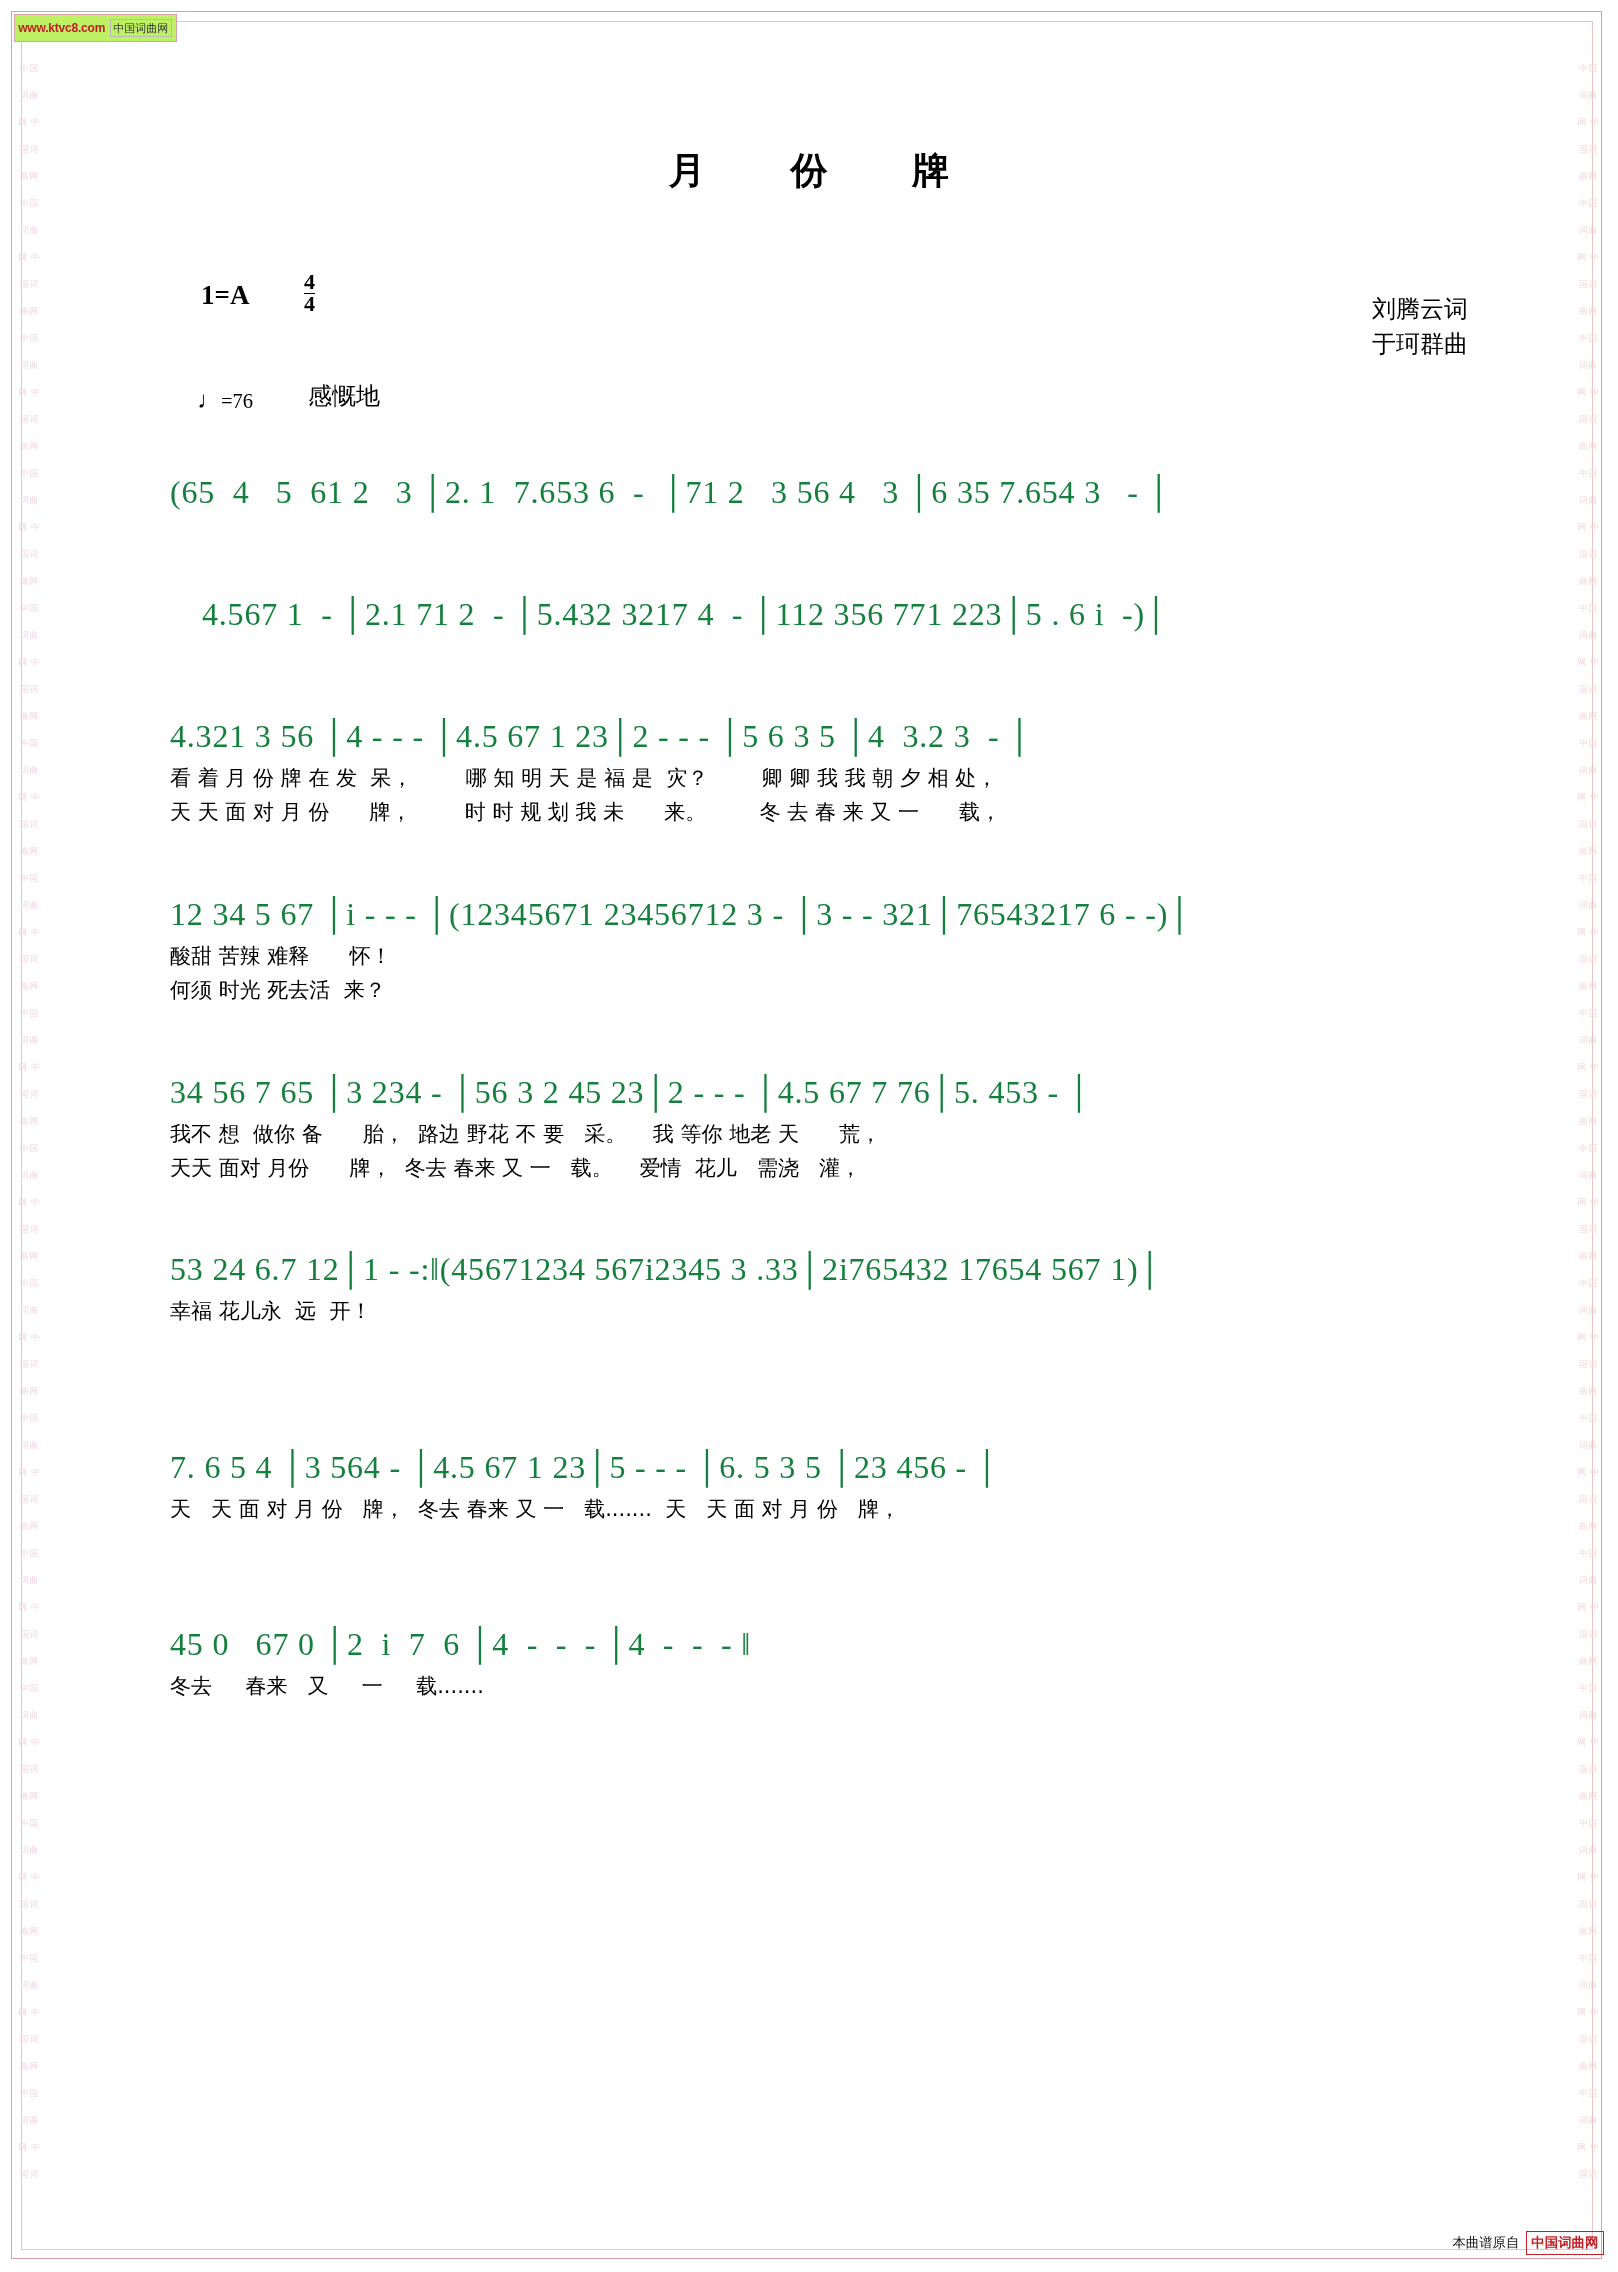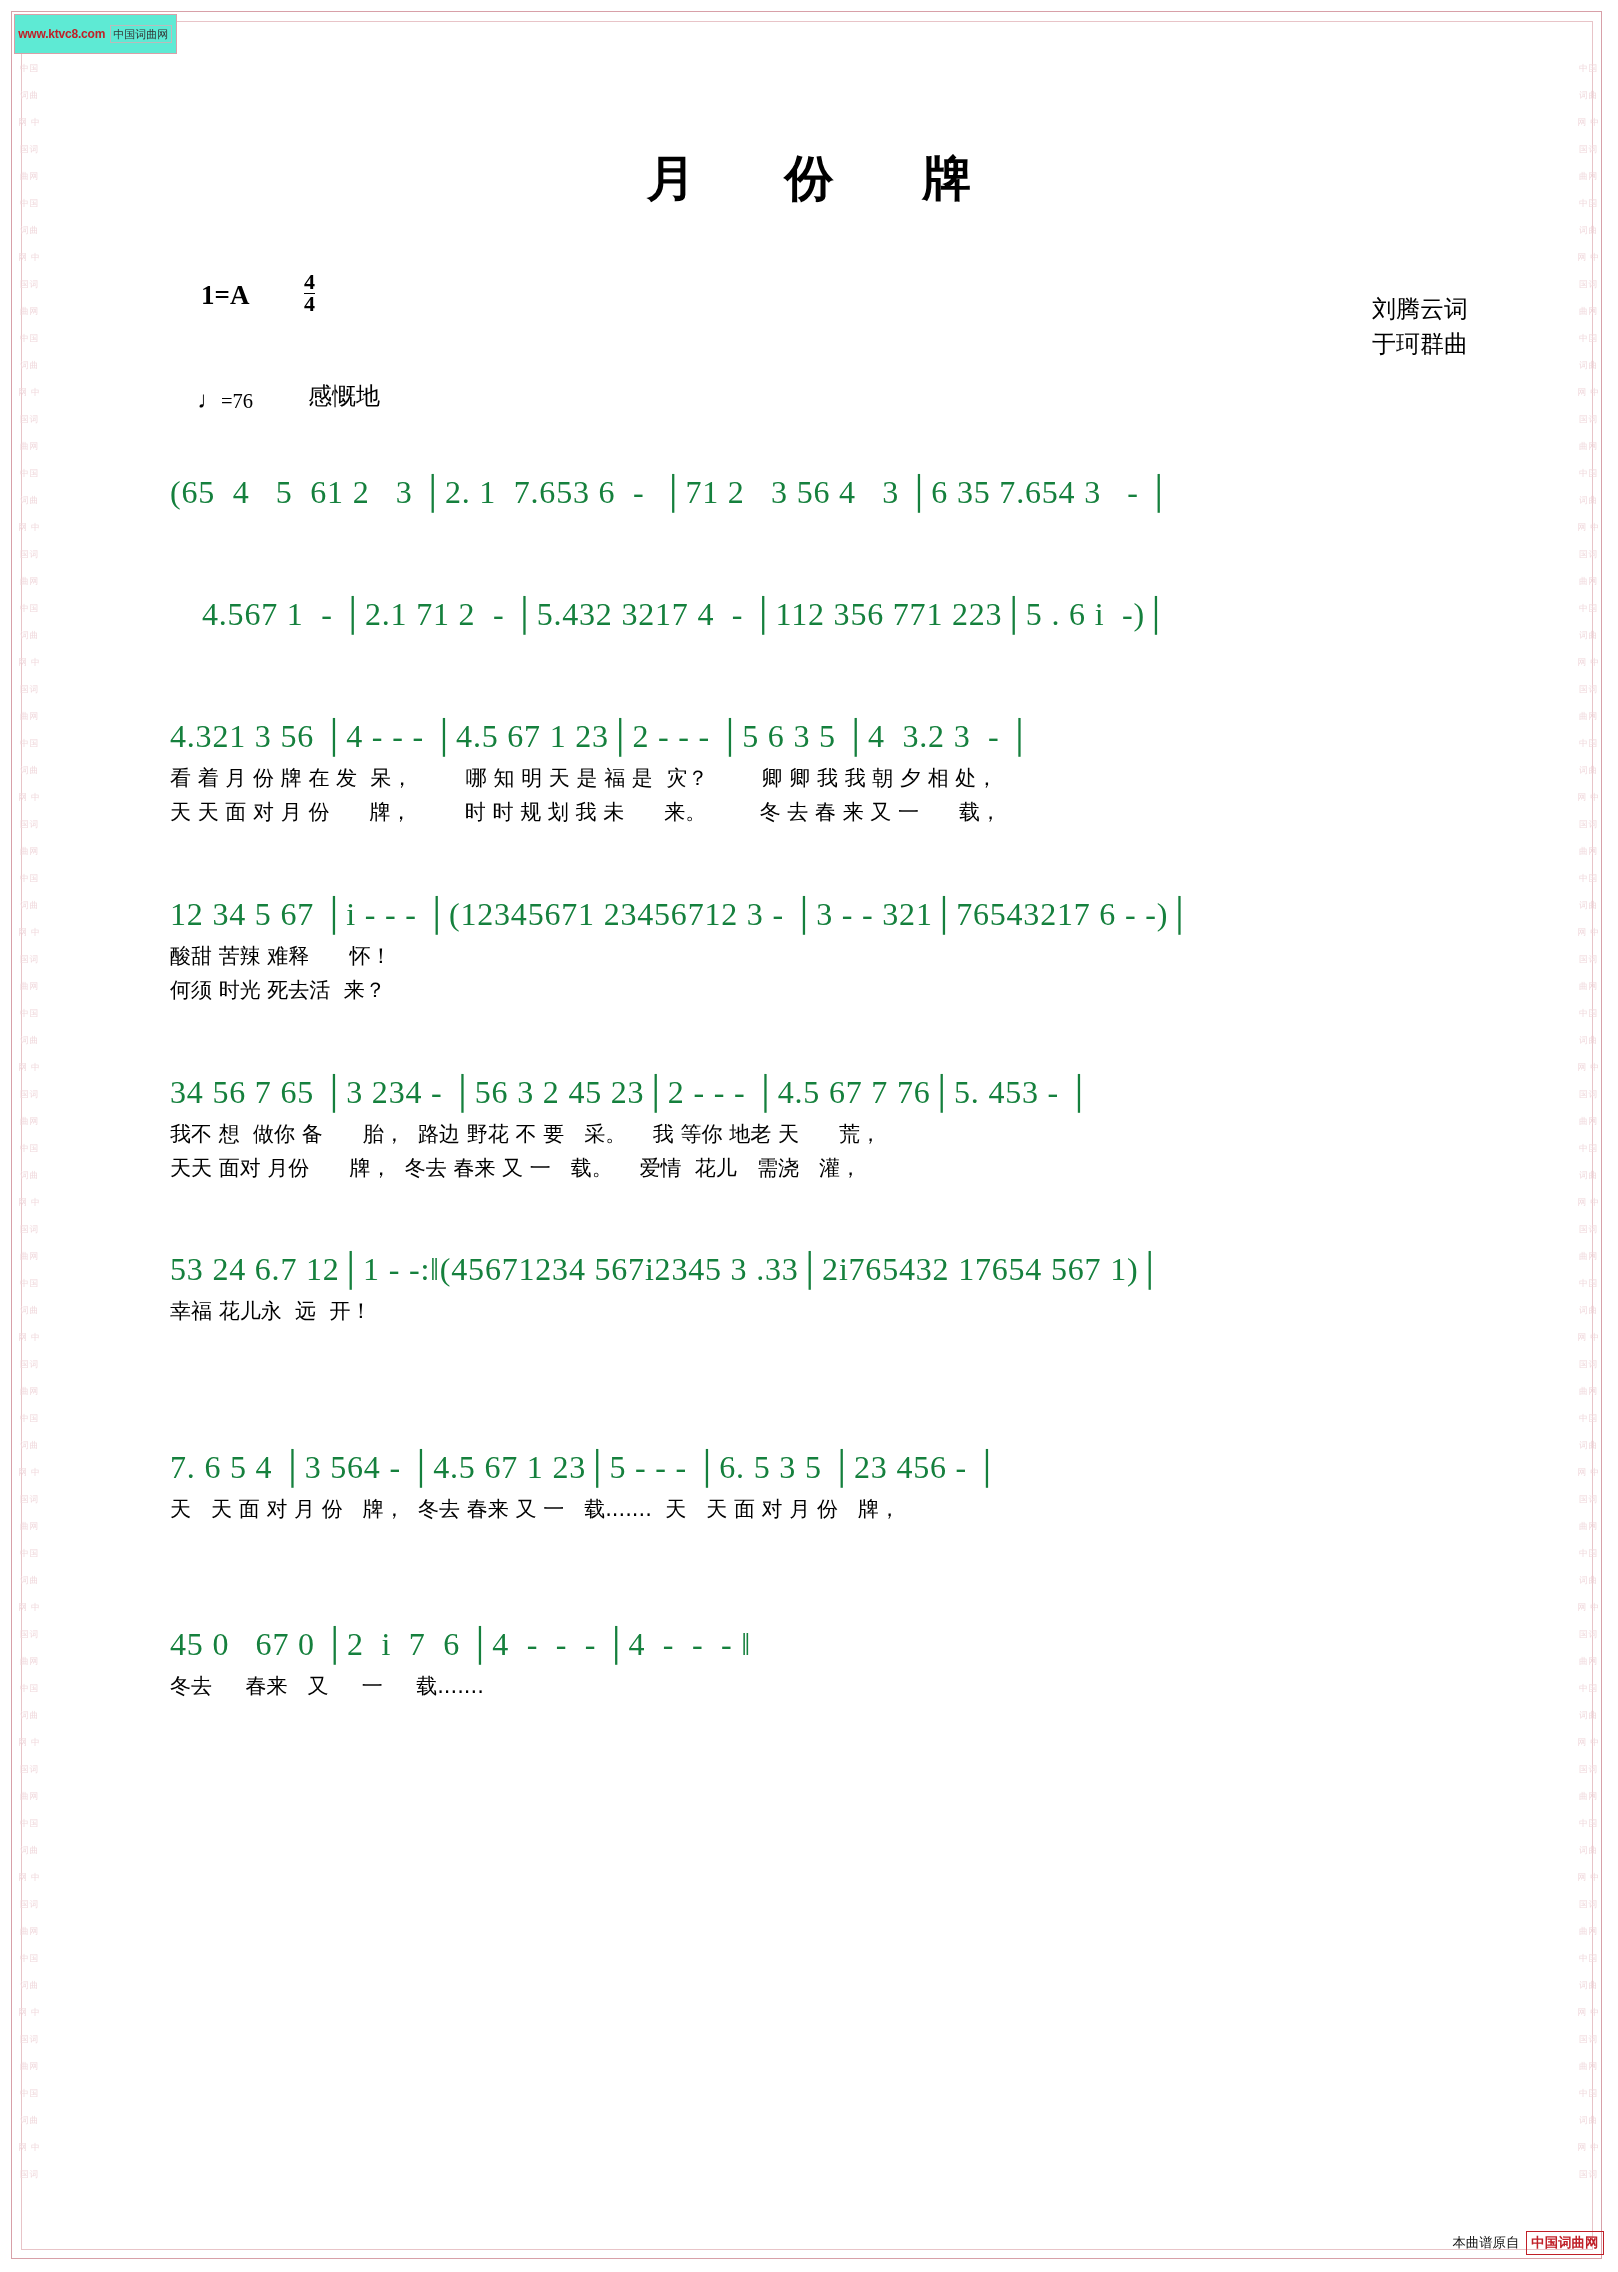--- a/index.html
+++ b/index.html
@@ -21,23 +21,23 @@
   .page-frame-inner{
     position:absolute;
     left:20.5px;top:20.5px;
     width:1572px;height:2229px;
     border:0.8px solid #e8c4c8;
     box-sizing:border-box;
   }
   
   .wm-top{
     position:absolute;left:14px;top:14px;
-    width:163px;height:40px;
+    width:163px;height:28px;
     border:0.8px solid #d8a0a8;
-    background:#5eead4;
+    background:#bef264;
     display:flex;align-items:center;
     box-sizing:border-box;
     z-index:5;
   }
   .wm-top .wm-url{
     font-family:"Liberation Sans",sans-serif;
     font-size:12px;color:#c02028;font-weight:bold;
     padding-left:3.2px;letter-spacing:-0.2px;
   }
   .wm-top .wm-cn{
@@ -75,21 +75,21 @@
   .side-left{left:17.4px;}
   .side-right{right:17.4px;}
 
   .content{position:absolute;left:0;top:0;width:1618px;height:2273px;z-index:3;}
 
   .title{
     position:absolute;top:146px;left:0;width:1618px;
     text-align:center;
     font-family:"DejaVu Serif", serif;
     font-weight:bold;
-    font-size:49px;
+    font-size:37px;
     letter-spacing:36px;
     text-indent:36px;
     color:#000;
   }
   .keysig{
     position:absolute;left:201px;top:280px;
     font-family:"Liberation Serif",serif;
     font-size:27px;font-weight:bold;
   }
   .timesig{

